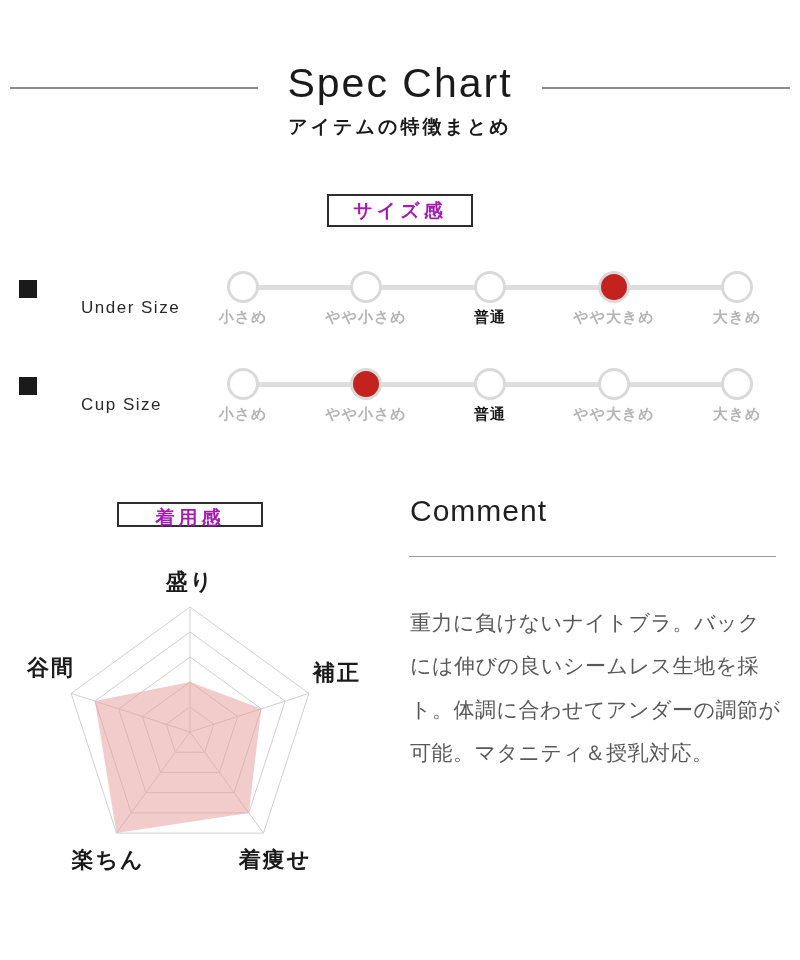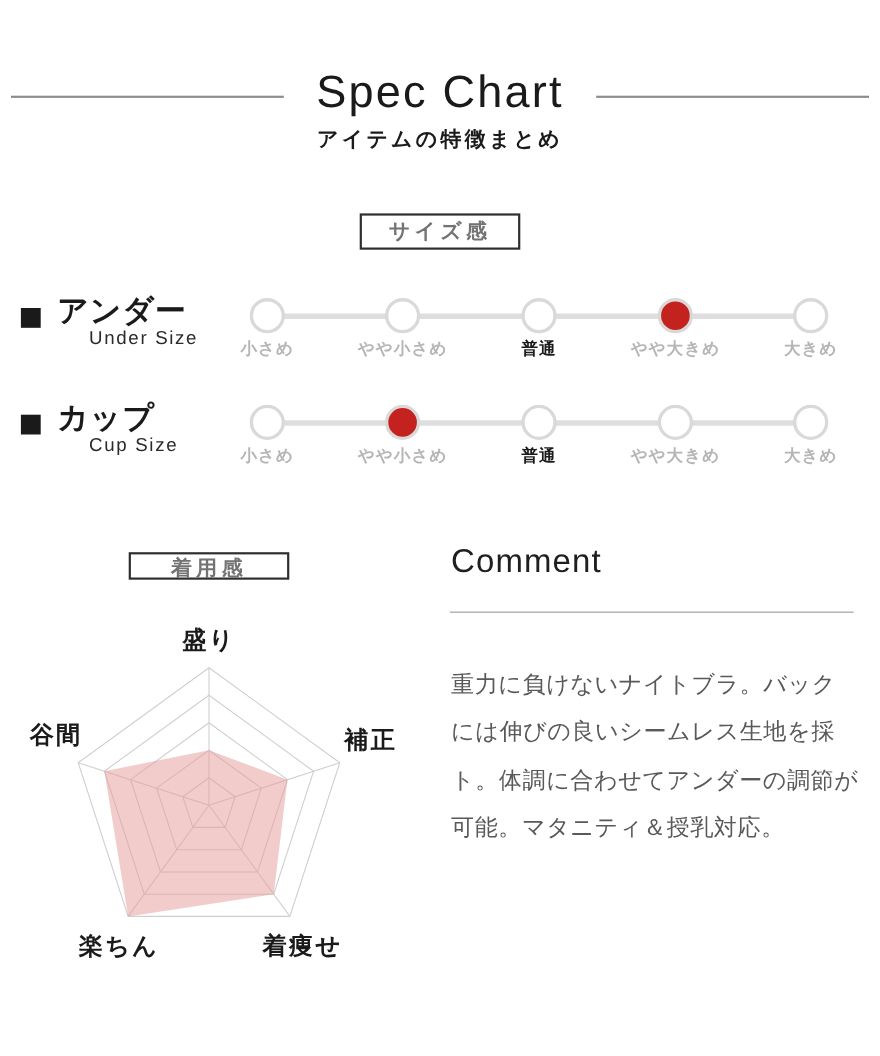--- a/index.html
+++ b/index.html
@@ -18,21 +18,21 @@
     font-size:41px; font-weight:300; letter-spacing:2px; color:#1a1a1a;
   }
   .page-subtitle {
     position:absolute; left:0; right:0; top:114px; text-align:center;
     font-size:19px; font-weight:bold; letter-spacing:3px; color:#1a1a1a;
   }
 
   
   .section-box {
     position:absolute; border:2px solid #2e2e2e; background:#fff;
-    text-align:center; font-weight:bold; letter-spacing:4px; font-size:19px; color:#737373;
+    text-align:center; font-weight:bold; letter-spacing:4px; font-size:19px; color:#a21caf;
   }
   #size-box   { left:327px; top:194px; width:146px; height:33px; line-height:29px; }
   #wear-box   { left:117px; top:502px; width:146px; height:25px; line-height:27px; }
 
   
   .scale-row { position:absolute; left:0; width:800px; height:100px; }
   .row-bullet { position:absolute; left:19px; top:28px; width:18px; height:18px; background:#1a1a1a; }
   .row-title-jp { position:absolute; left:52px; top:12px; font-size:28px; font-weight:bold; letter-spacing:1px; }
   .row-title-en { position:absolute; left:54px; top:46px; font-size:17px; font-weight:300; letter-spacing:1.5px; color:#2a2a2a;margin-left:27px; }
   .scale-track { position:absolute; top:33px; height:5px; background:#dedede; border-radius:3px; }
@@ -68,37 +68,35 @@
 
 <div class="hline" style="left:10px; top:87px; width:248px;"></div>
 <div class="hline" style="left:542px; top:87px; width:248px;"></div>
 <div class="page-title">Spec Chart</div>
 <div class="page-subtitle">アイテムの特徴まとめ</div>
 
 <div id="size-box" class="section-box">サイズ感</div>
 <div id="size-rows">
     <div class="scale-row" style="top: 252px;">
       <div class="row-bullet"></div>
-      <div class="row-title-jp">アンダー</div>
       <div class="row-title-en">Under Size</div>
       <div class="scale-track" style="left: 243px; width: 494px;"></div>
       <div class="scale-dot" style="left: 227px;"></div>
       <div class="scale-label" style="left: 183px;">小さめ</div>
       <div class="scale-dot" style="left: 350px;"></div>
       <div class="scale-label" style="left: 306px;">やや小さめ</div>
       <div class="scale-dot" style="left: 474px;"></div>
       <div class="scale-label normal" style="left: 430px;">普通</div>
       <div class="scale-dot selected" style="left: 598px; background: rgb(195, 34, 31);"></div>
       <div class="scale-label" style="left: 554px;">やや大きめ</div>
       <div class="scale-dot" style="left: 721px;"></div>
       <div class="scale-label" style="left: 677px;">大きめ</div>
     </div>
     <div class="scale-row" style="top: 349px;">
       <div class="row-bullet"></div>
-      <div class="row-title-jp">カップ</div>
       <div class="row-title-en">Cup Size</div>
       <div class="scale-track" style="left: 243px; width: 494px;"></div>
       <div class="scale-dot" style="left: 227px;"></div>
       <div class="scale-label" style="left: 183px;">小さめ</div>
       <div class="scale-dot selected" style="left: 350px; background: rgb(195, 34, 31);"></div>
       <div class="scale-label" style="left: 306px;">やや小さめ</div>
       <div class="scale-dot" style="left: 474px;"></div>
       <div class="scale-label normal" style="left: 430px;">普通</div>
       <div class="scale-dot" style="left: 598px;"></div>
       <div class="scale-label" style="left: 554px;">やや大きめ</div>

